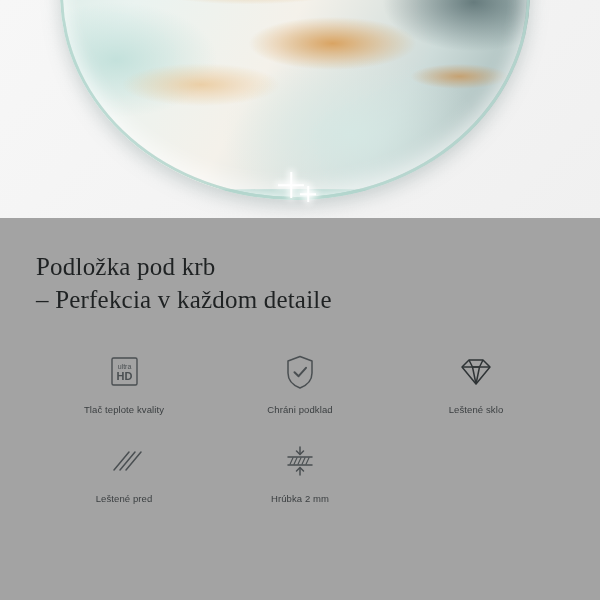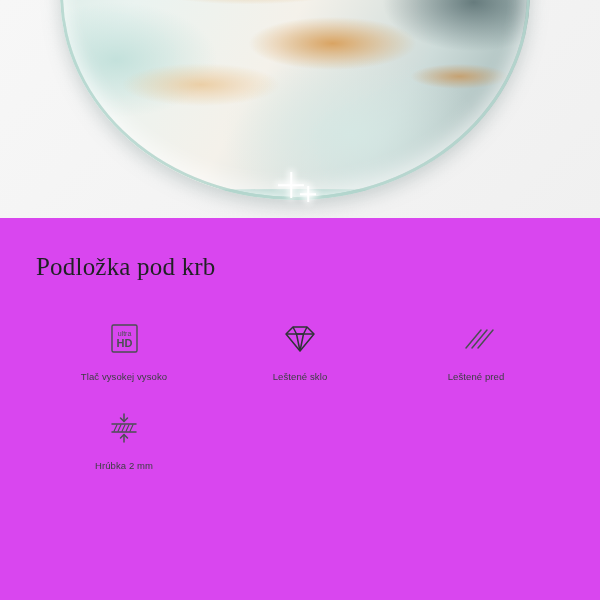--- a/index.html
+++ b/index.html
@@ -10,21 +10,21 @@
     width: 600px;
     height: 600px;
     background: #ffffff;
     font-family: "Liberation Sans", sans-serif;
     overflow: hidden;
   }
   .page {
     position: relative;
     width: 600px;
     height: 600px;
-    background: #d946ef;
+    background: #a3a3a3;
     overflow: hidden;
   }
 
   
   .hero {
     position: relative;
     width: 600px;
     height: 218px;
     overflow: hidden;
     background: #f2f2f2;
@@ -168,37 +168,47 @@
       <div class="glass-rim"></div>
     </div>
     <div class="sparkle s1"></div>
     <div class="sparkle s2"></div>
   </div>
 
   <div class="content">
 
     <h1 class="headline">
       <span>Podložka pod krb</span>
+      <span class="l2">– Perfekcia v každom detaile</span>
     </h1>
 
 
     <div class="features">
 
 
       <div class="feature">
         <div class="feature-icon">
           <svg width="44" height="42" viewBox="0 0 44 42">
             <rect x="10" y="7" width="25" height="27" rx="1.5" fill="none" stroke="#4a4f52" stroke-width="1.4"></rect>
             <text x="22.5" y="18" font-family="Liberation Sans, sans-serif" font-size="7" fill="#4a4f52" text-anchor="middle">ultra</text>
             <text x="22.5" y="29" font-family="Liberation Sans, sans-serif" font-size="11" font-weight="bold" fill="#4a4f52" text-anchor="middle">HD</text>
           </svg>
         </div>
-        <div class="feature-label">Tlač vysokej vysoko</div>
-      </div>
-
+        <div class="feature-label">Tlač teplote kvality</div>
+      </div>
+
+      <div class="feature">
+        <div class="feature-icon">
+          <svg width="40" height="42" viewBox="0 0 40 42">
+            <path d="M20 5.5 L32 10 V22 C32 29.5 26.5 34.5 20 37 C13.5 34.5 8 29.5 8 22 V10 Z" fill="none" stroke="#4a4f52" stroke-width="1.5" stroke-linejoin="round"></path>
+            <path d="M14.5 21.2 L18.6 25.2 L26 16.8" fill="none" stroke="#4a4f52" stroke-width="2" stroke-linecap="round" stroke-linejoin="round"></path>
+          </svg>
+        </div>
+        <div class="feature-label">Chráni podklad</div>
+      </div>
 
       <div class="feature">
         <div class="feature-icon">
           <svg width="44" height="42" viewBox="0 0 44 42">
             <g fill="none" stroke="#2f3436" stroke-width="1.5" stroke-linejoin="round">
               <path d="M8 16 L15 9 H29 L36 16 L22 33 Z"></path>
               <path d="M8 16 H36"></path>
               <path d="M15 9 L18.5 16 L22 33"></path>
               <path d="M29 9 L25.5 16 L22 33"></path>
               <path d="M18.5 16 H25.5"></path>

